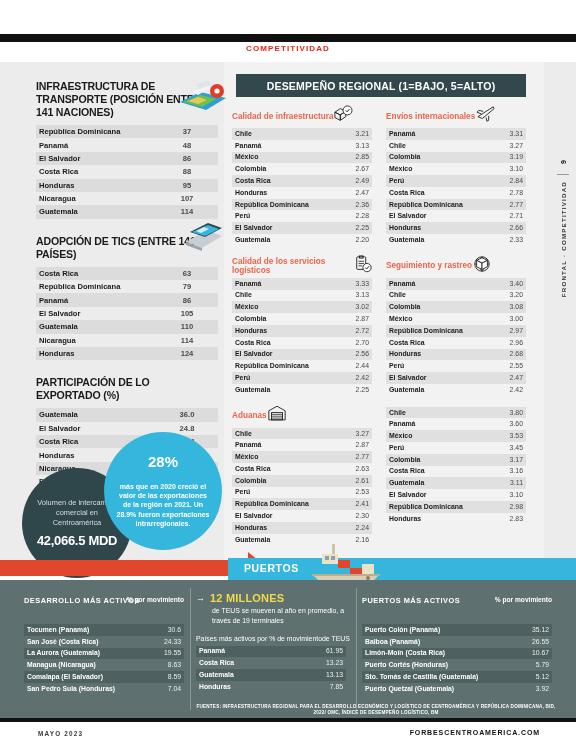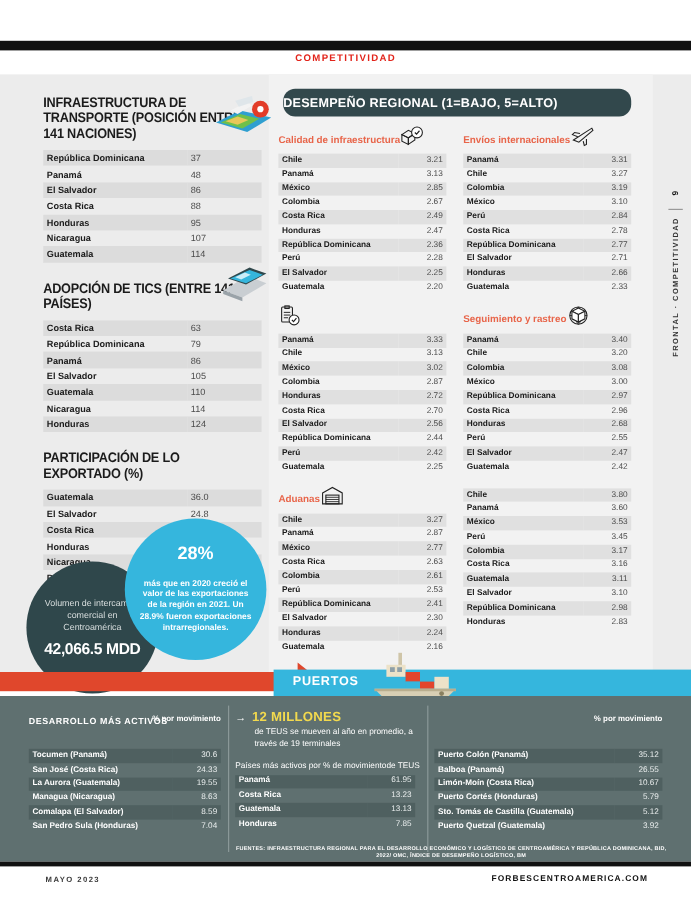--- a/index.html
+++ b/index.html
@@ -30,21 +30,21 @@
   .blk-title{
     font-family:"Liberation Sans Narrow","Liberation Sans",sans-serif;
     font-weight:bold;font-size:11.5px;line-height:13px;color:#1b1b1b;
     letter-spacing:-0.2px;text-transform:uppercase;
     transform:scaleX(0.92);transform-origin:left center;
     margin-bottom:6px;
   }
   .tbl{width:182px;border-collapse:collapse;}
   .tbl td{font-size:7.6px;color:#1b1b1b;padding:2.2px 3px;line-height:9px;}
   .tbl td.name{font-weight:bold;}
-  .tbl td.val{text-align:left;width:56px;color:#4a4a4a;}
+  .tbl td.val{text-align:center;width:56px;color:#4a4a4a;font-weight:bold;}
   .tbl tr.odd{background:#dcdcdc;}
 
   
   .ic-map{position:absolute;left:176px;top:76px;width:54px;height:40px;}
   .ic-laptop{position:absolute;left:176px;top:222px;width:48px;height:34px;}
 
   
   .circ-dark{
     position:absolute;left:22px;top:468px;width:110px;height:110px;border-radius:50%;
     background:#2f474b;color:#fff;text-align:center;
@@ -58,24 +58,24 @@
   .circ-blue{
     position:absolute;left:104px;top:432px;width:118px;height:118px;border-radius:50%;
     background:#35b6dd;color:#fff;text-align:center;
     display:flex;flex-direction:column;align-items:center;justify-content:center;
   }
   .circ-blue .pct{font-weight:bold;font-size:15px;line-height:16px;margin-bottom:12px;}
   .circ-blue .txt{font-size:7px;line-height:9.2px;font-weight:bold;padding:0 12px;}
 
   
   .rp-head{
-    background:#32484c;color:#fff;
+    background:#32484c;color:#fff;text-align:center;
     font-family:"Liberation Sans Narrow","Liberation Sans",sans-serif;
     font-weight:bold;font-size:10.5px;letter-spacing:0.2px;
-    padding:6px 0 5px;width:290px;margin:0 0 10px 4px;border-radius:10px;
+    padding:6px 0 5px;width:290px;margin:0 0 10px 4px;
   }
   .grid2{display:flex;gap:14px;}
   .col{width:140px;}
   .sub-h{
     display:flex;align-items:center;gap:0;margin:0 0 3px 0;height:18px;
   }
   .sub-h .t{
     font-family:"Liberation Sans Narrow","Liberation Sans",sans-serif;
     font-weight:bold;font-size:8.2px;color:#e8654a;letter-spacing:0px;
   }
@@ -348,20 +348,21 @@
                 </tr>
                 <tr>
                   <td class="name">Guatemala</td>
                   <td class="val">2.20</td>
                 </tr>
               </tbody>
             </table>
           </div>
           <div>
             <div class="sub-h">
+              <span class="t">Calidad de los servicios logísticos</span>
               <span><svg viewBox="0 0 20 20" width="18" height="18">
                   <rect x="3" y="2" width="10" height="14" rx="1" fill="none" stroke="#222" stroke-width="1"></rect>
                   <rect x="6" y="1" width="4" height="2.4" fill="none" stroke="#222" stroke-width="1"></rect>
                   <path d="M5 7 H11 M5 9.5 H11 M5 12 H9" stroke="#222" stroke-width="0.9"></path>
                   <circle cx="14.5" cy="14" r="4.6" fill="#fff" stroke="#222" stroke-width="1"></circle>
                   <path d="M12.5 14 L14 15.6 L16.7 12.4" fill="none" stroke="#222" stroke-width="1.1"></path>
                 </svg></span>
             </div>
             <table class="tbl2">
               <tbody>
@@ -708,20 +709,21 @@
           <tr>
             <td class="name">Honduras</td>
             <td class="val">7.85</td>
           </tr>
         </tbody>
       </table>
   </div>
 
   <div class="bcol c">
     <div style="position:relative;height:20px">
+      <div class="bhead">PUERTOS MÁS ACTIVOS</div>
       <div class="bhead-r">% por movimiento</div>
     </div>
     <table class="btbl">
         <tbody id="bt-port">
           <tr class="odd">
             <td class="name">Puerto Colón (Panamá)</td>
             <td class="val">35.12</td>
           </tr>
           <tr>
             <td class="name">Balboa  (Panamá)</td>

